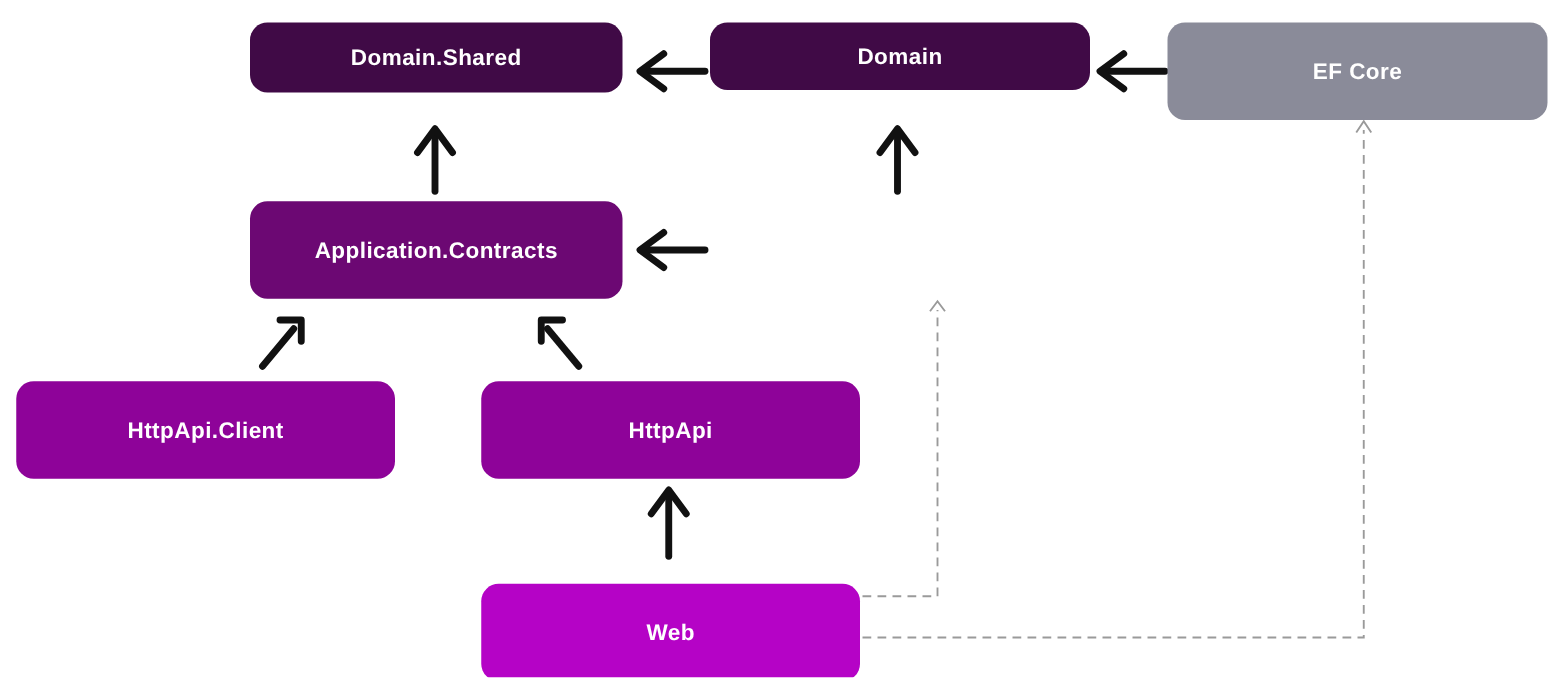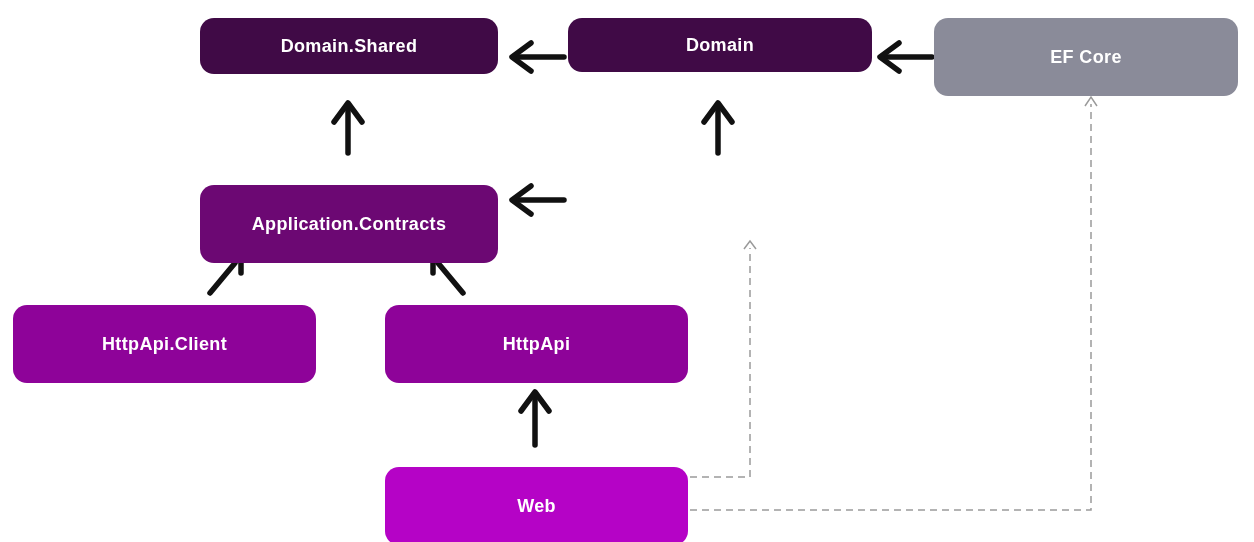--- a/index.html
+++ b/index.html
@@ -19,21 +19,21 @@
     justify-content: center;
     color: var(--c-text, #ffffff);
     font-size: 18px;
     font-weight: 700;
     letter-spacing: 0.02em;
     box-sizing: border-box;
   }
   .n-domain-shared        { left: 200px; top: 18px;  width: 298px; height: 56px; background: var(--c-dark-purple); }
   .n-domain               { left: 568px; top: 18px;  width: 304px; height: 54px; background: var(--c-dark-purple); }
   .n-ef-core              { left: 934px; top: 18px;  width: 304px; height: 78px; background: var(--c-gray); text-align: center; }
-  .n-application-contracts{ left: 200px; top: 161px; width: 298px; height: 78px; background: var(--c-purple); margin-top: 24px; }
+  .n-application-contracts{ left: 200px; top: 161px; width: 298px; height: 78px; background: var(--c-purple); }
   .n-application          { left: 568px; top: 161px; width: 304px; height: 78px; background: var(--c-purple); }
   .n-httpapi-client       { left: 13px;  top: 305px; width: 303px; height: 78px; background: var(--c-bright-purple); }
   .n-httpapi              { left: 385px; top: 305px; width: 303px; height: 78px; background: var(--c-bright-purple); }
   .n-web                  { left: 385px; top: 450px; width: 303px; height: 78px; background: var(--c-magenta); margin-top: 17px; }
   svg.arrows {
     position: absolute;
     left: 0; top: 0;
     width: 1254px; height: 542px;
     pointer-events: none;
   }

